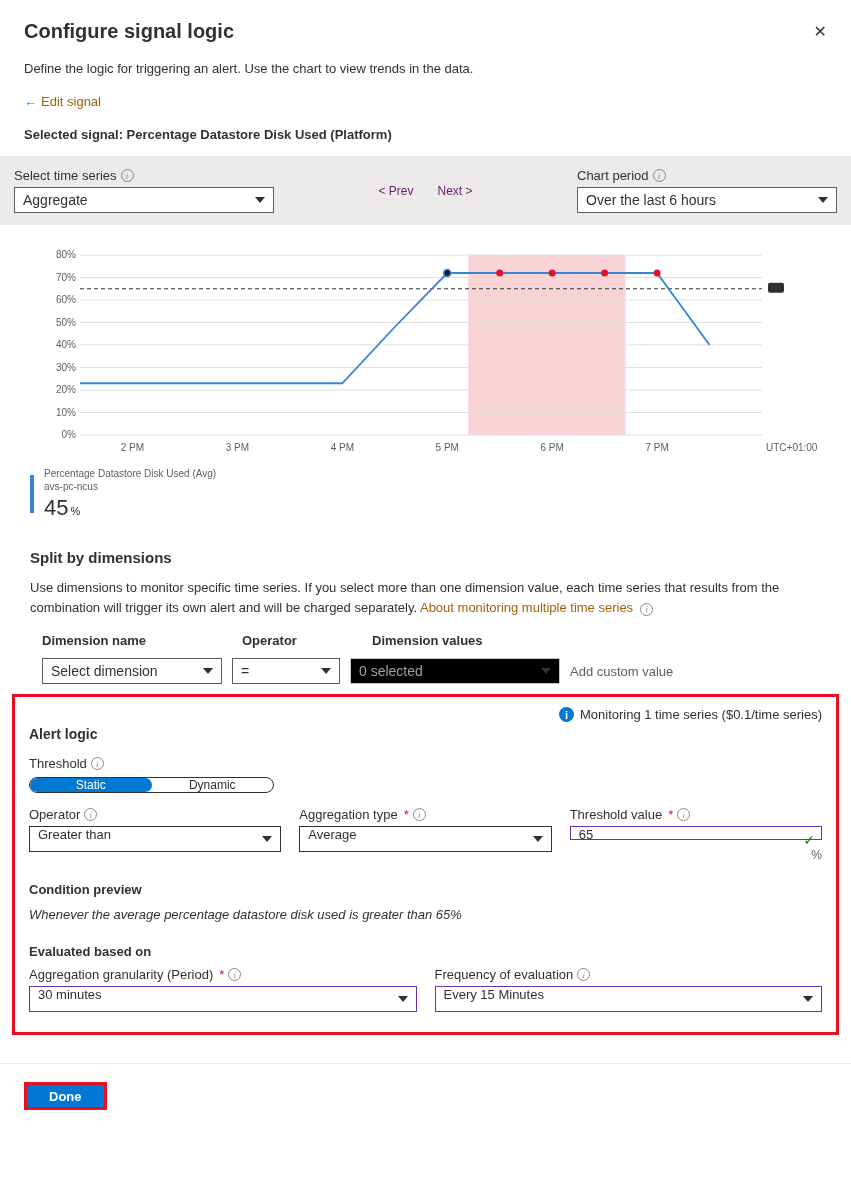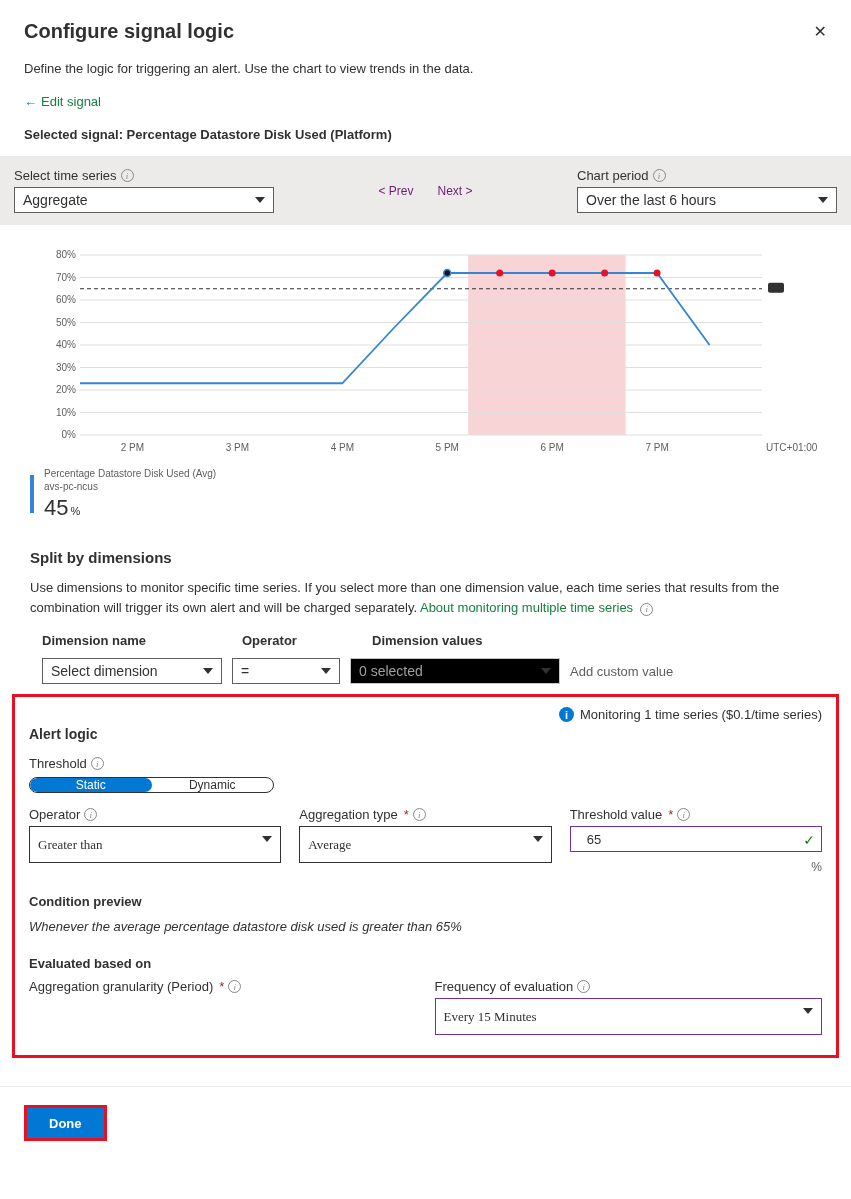--- a/index.html
+++ b/index.html
@@ -8,21 +8,21 @@
     font-size: 13px;
     color: #323130;
     background: #fff;
     width: 851px;
     padding: 0;
   }
   .panel { padding: 16px 24px 0 24px; }
   h1 { font-size: 20px; font-weight: 600; margin: 4px 0 18px 0; display:flex; justify-content: space-between; align-items:center;}
   .close-x { font-size:16px; font-weight:400; cursor:pointer; }
   .desc { font-size: 13px; color:#323130; margin-bottom: 18px; }
-  .link { color:#15803d; cursor:pointer; }
+  .link { color:#a16207; cursor:pointer; }
   .back-arrow { color:#0078d4; margin-right:4px;}
   .edit-signal { margin-bottom:18px; display:flex; align-items:center; }
   .selected-signal { font-weight:600; margin-bottom:14px;}
   .greybar {
     background:#edebe9; padding:12px 14px;
     display:flex; align-items:flex-start; gap:8px;
   }
   .flexcol { display:flex; flex-direction:column; gap:4px;}
   .label-row { display:flex; align-items:center; gap:4px; font-size:13px;}
   .select {
@@ -63,42 +63,42 @@
   .section-label { font-weight:600; font-size:14px; margin:4px 0 14px 0;}
   .pill-toggle {
     display:flex; width:245px; border:1px solid #323130; border-radius:14px; height:16px; overflow:hidden;
   }
   .pill-opt { flex:1; display:flex; align-items:center; justify-content:center; font-size:12px; cursor:pointer;}
   .pill-active { background:#0078d4; color:#fff; border-radius:12px; margin:0;}
   .alert-row { display:flex; gap:18px; margin-top:14px;}
   .alert-col { flex:1; display:flex; flex-direction:column; gap:4px;}
   .req-star { color:#a4262c; margin-left:2px;}
   .purple-select {
-    border:1px solid #323130; height:37px; display:flex; align-items:center;
-    padding:0 24px 0 8px; position:relative; font-size:13px; background:#fff; cursor:pointer;font-family:Liberation Serif, serif;
+    border:1px solid #323130; height:26px; display:flex; align-items:flex-start;
+    padding:0 24px 0 8px; position:relative; font-size:13px; background:#fff; cursor:pointer;
   }
   .purple-select::after {
     content:''; position:absolute; right:8px; top:9px;
     border-left:5px solid transparent; border-right:5px solid transparent;
     border-top:6px solid #323130;
   }
   .thresh-input {
-    border:1px solid #6b2fb3; height:26px; display:flex; align-items:center;
-    padding:0 24px 0 16px; position:relative; font-size:13px; background:#fff;
+    border:1px solid #6b2fb3; height:14px; display:flex; align-items:flex-start;
+    padding:0 24px 0 8px; position:relative; font-size:13px; background:#fff;
   }
   .green-check { position:absolute; right:6px; top:5px; color:#107c10; font-size:14px;}
   .pct-unit { text-align:right; font-size:12px; color:#605e5c; margin-top:4px;}
   .cond-preview-h { font-weight:600; font-size:13px; margin-top:20px;}
   .cond-preview-t { font-style:italic; font-size:13px; color:#323130; margin-top:10px;}
   .eval-row { display:flex; gap:18px; margin-top:8px;}
   .purple-border { border-color:#6b2fb3 !important;}
   hr.sep { border:none; border-top:1px solid #edebe9; margin:28px 0 18px 0;}
   .done-wrap { padding-left:24px; padding-bottom:20px;}
   .done-btn-outer { display:inline-block; border:3px solid #e81123; padding:0;}
-  .done-btn { background:#0078d4; color:#fff; border:none; height:30px; padding:0 22px; font-size:13px; font-weight:600; cursor:pointer;}
+  .done-btn { background:#0078d4; color:#fff; border:none; height:22px; padding:0 22px; font-size:13px; font-weight:600; cursor:pointer;}
 </style>
 </head>
 <body>
 
 <div class="panel">
   <h1>
     <span>Configure signal logic</span>
     <span class="close-x">✕</span>
   </h1>
   <div class="desc">Define the logic for triggering an alert. Use the chart to view trends in the data.</div>
@@ -263,20 +263,23 @@
   <div class="cond-preview-t">Whenever the average percentage datastore disk used is greater than 65%</div>
 
   <div class="cond-preview-h" style="margin-top:22px;">Evaluated based on</div>
   <div class="eval-row">
     <div class="alert-col">
       <div class="label-row">
         <span>Aggregation granularity (Period)</span>
           <span class="req-star">*</span>
         <span class="info-icon">i</span>
       </div>
+      <div class="purple-select purple-border">
+          <span>30 minutes</span>
+        </div>
     </div>
     <div class="alert-col">
       <div class="label-row">
         <span>Frequency of evaluation</span>
         <span class="info-icon">i</span>
       </div>
       <div class="purple-select purple-border">
           <span>Every 15 Minutes</span>
         </div>
     </div>

